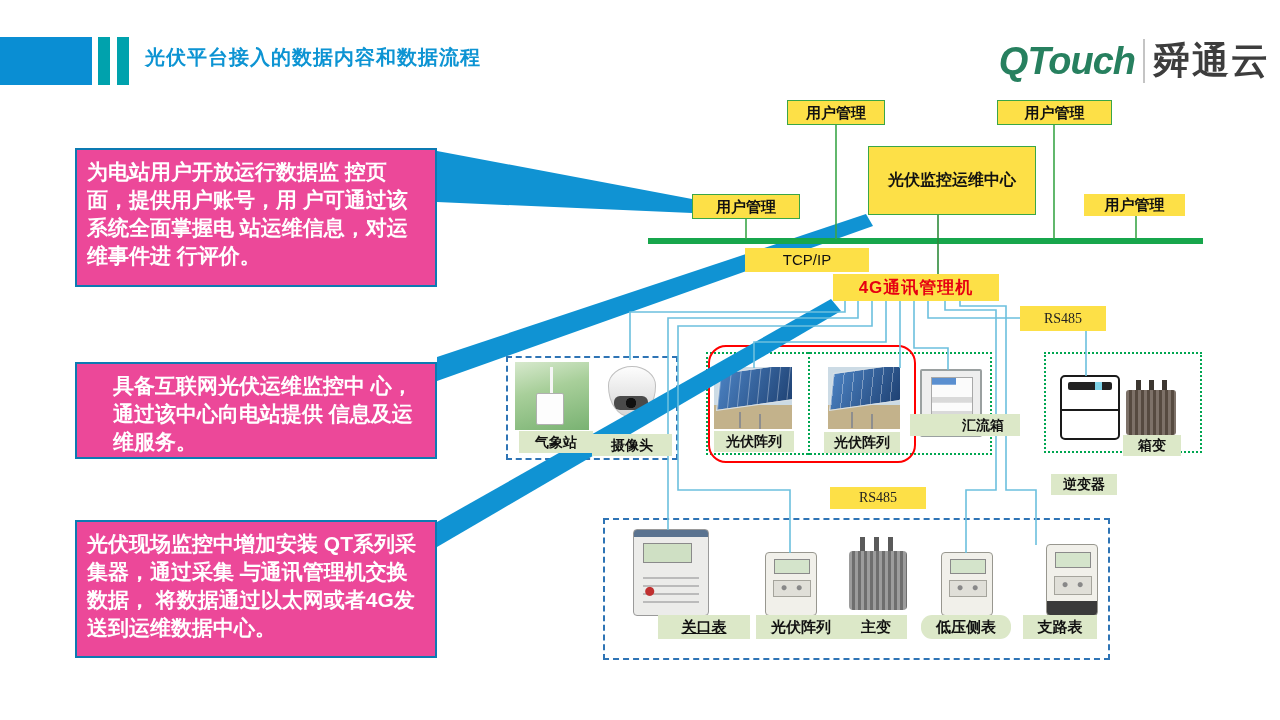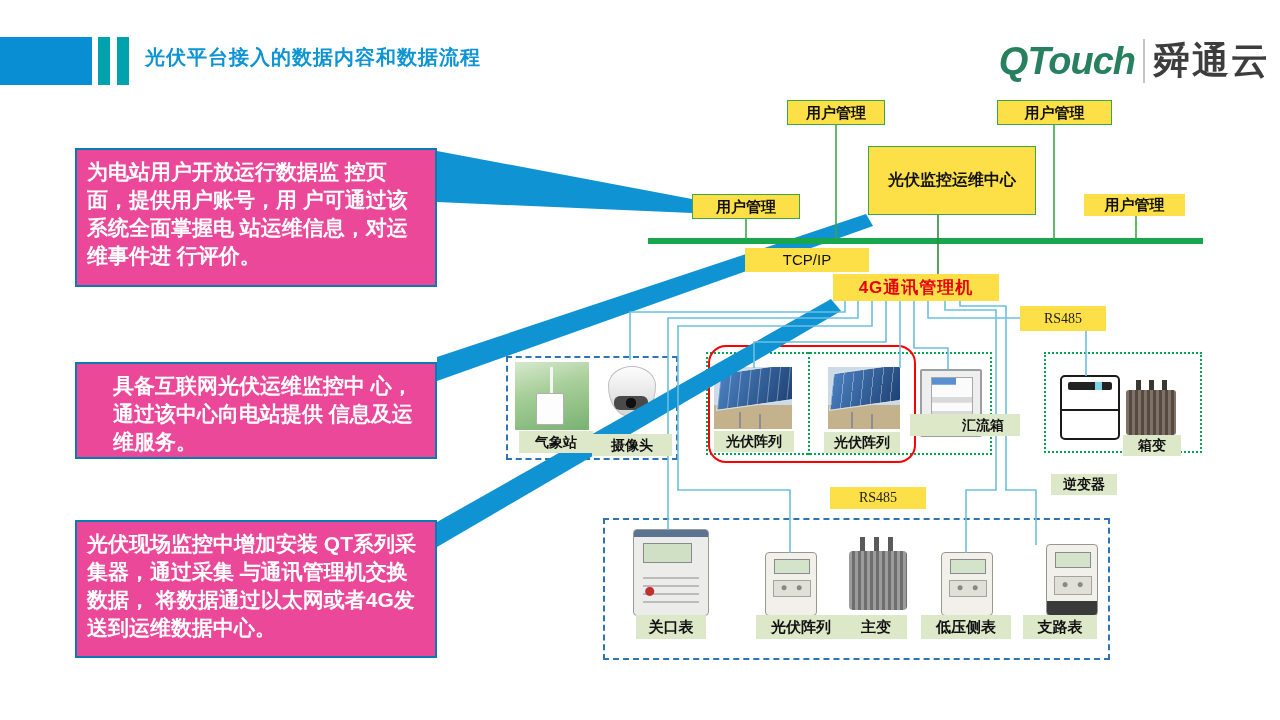--- a/index.html
+++ b/index.html
@@ -119,24 +119,24 @@
   .nlabel{position:absolute;background:#dce8c8;color:#111;font-weight:bold;font-size:14px;
           text-align:center;height:21px;line-height:21px;z-index:3;}
   .lab-ws{left:519px;top:431px;width:74px;height:22px;line-height:22px;}
   .lab-cam{left:592px;top:434px;width:80px;height:22px;line-height:22px;}
   .lab-pv1{left:714px;top:431px;width:80px;}
   .lab-pv2{left:824px;top:432px;width:76px;}
   .lab-hl{left:910px;top:414px;width:74px;height:22px;line-height:22px;padding-left:36px;}
   .lab-inv{left:1051px;top:450px;width:66px;margin-top:24px;}
   .lab-bt{left:1123px;top:435px;width:58px;}
   .mlabel{font-size:15px;height:24px;line-height:24px;}
-  .lab-gk{left:636px;top:615px;width:70px;}
+  .lab-gk{left:658px;top:615px;width:92px;text-decoration:underline;}
   .lab-hv{left:756px;top:615px;width:90px;}
   .lab-zb{left:845px;top:615px;width:62px;}
-  .lab-lv{left:921px;top:615px;width:90px;}
+  .lab-lv{left:921px;top:615px;width:90px;border-radius:11px;}
   .lab-br{left:1023px;top:615px;width:74px;}
 </style>
 </head>
 <body>
 
 <div class="slide">
 
   <div class="hdr-rect"></div>
   <div class="hdr-bar b1"></div>
   <div class="hdr-bar b2"></div>

